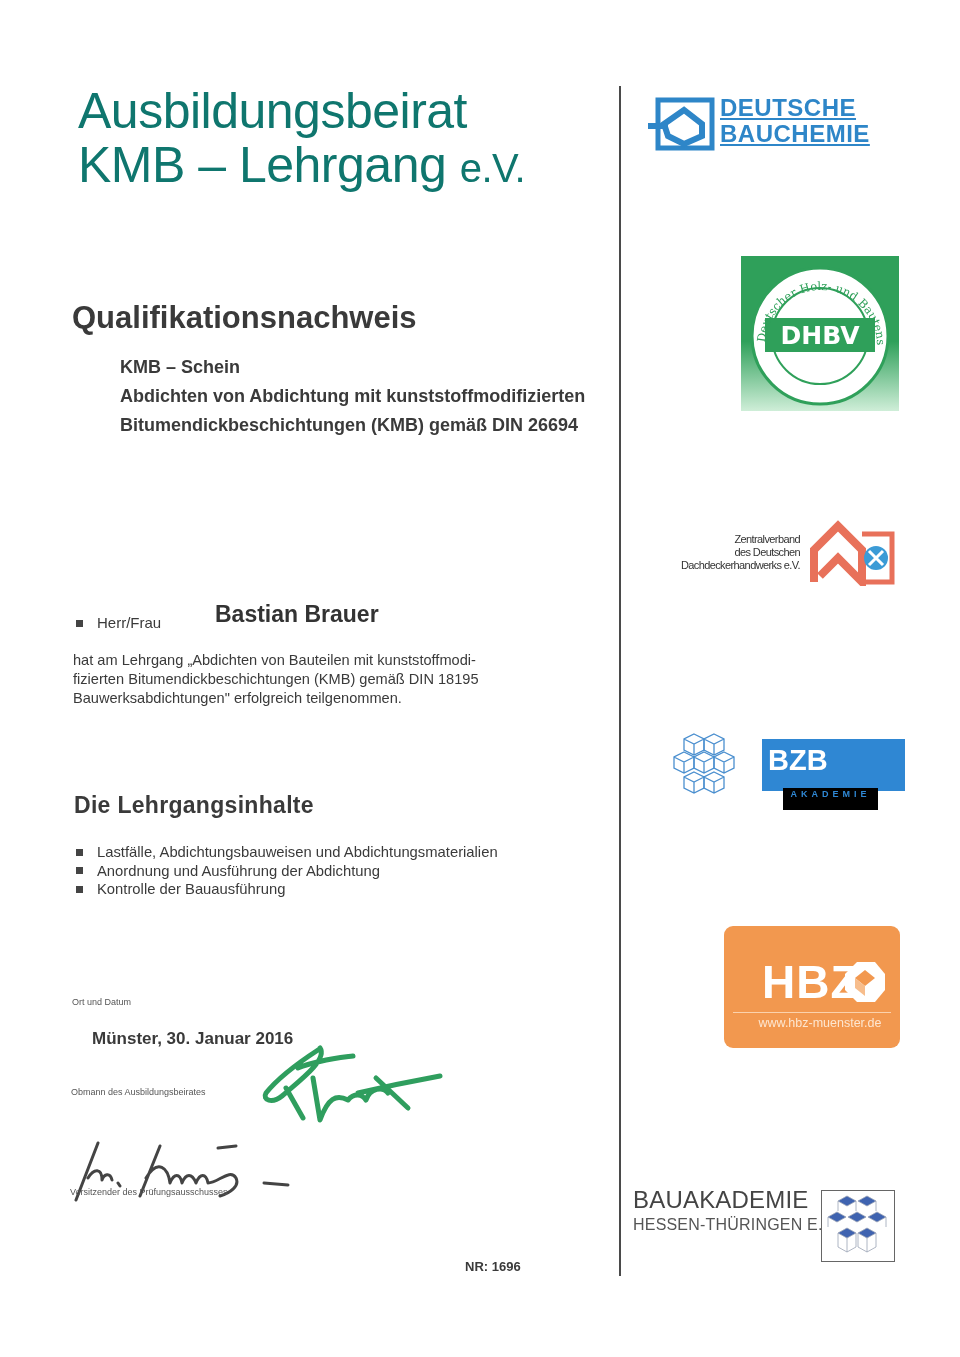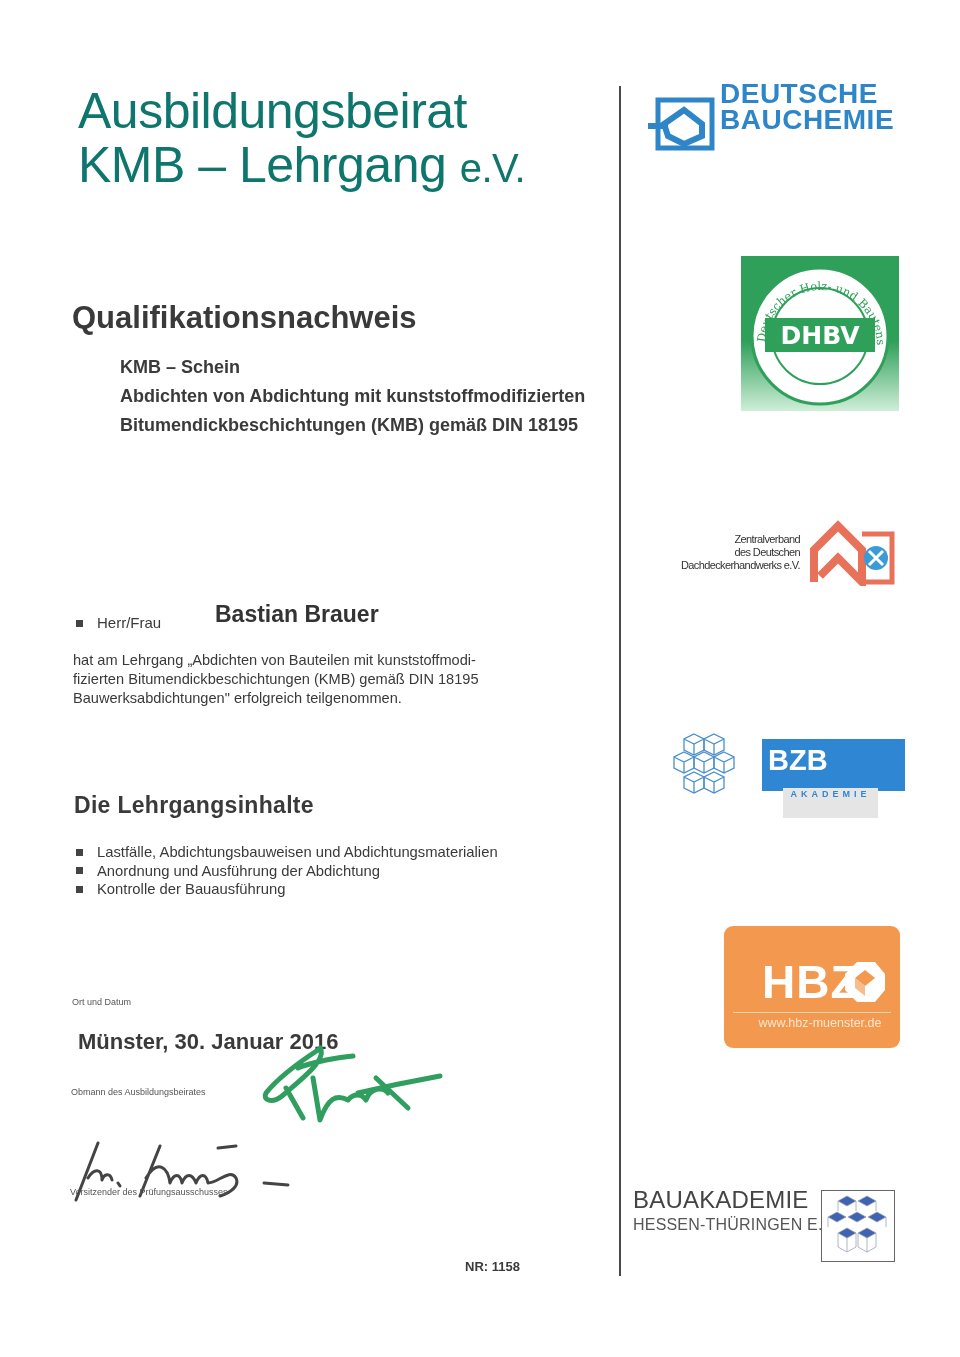--- a/index.html
+++ b/index.html
@@ -10,28 +10,28 @@
   .divider { left: 619px; top: 86px; width: 2px; height: 1190px; background: #4a4a4a; }
   .h-qual { left: 72px; top: 300px; font-size: 31px; font-weight: bold; color: #3a3a3a; }
   .sub { left: 72px; font-size: 18px; font-weight: bold; color: #3a3a3a; margin-left: 48px; }
   .bullet { display: inline-block; width: 7px; height: 7px; background: #444; margin-right: 14px; vertical-align: middle; position: relative; top: -1px; }
   .salut { left: 76px; top: 614px; font-size: 15px; color: #3a3a3a; }
   .name { left: 215px; top: 601px; font-size: 23px; font-weight: bold; color: #333; }
   .para { left: 73px; top: 651px; font-size: 14.6px; line-height: 19px; color: #3a3a3a; width: 520px; }
   .h-inhalte { left: 74px; top: 792px; font-size: 23px; font-weight: bold; color: #3a3a3a; letter-spacing: 0.3px; }
   .list { left: 76px; top: 843px; margin: 0; padding: 0; list-style: none; font-size: 14.8px; line-height: 18.5px; color: #3a3a3a; }
   .tiny { font-size: 9px; color: #555; }
-  .date { left: 78px; top: 1029px; font-size: 22px; font-weight: bold; color: #3a3a3a; }
+  .date { left: 92px; top: 1029px; font-size: 17px; font-weight: bold; color: #3a3a3a; }
   .nr { left: 465px; top: 1259px; font-size: 13px; font-weight: bold; color: #3a3a3a; }
-  .logo-db-text { left: 720px; top: 81px; font-size: 28px; font-weight: bold; color: #2e86c8; line-height: 26px; letter-spacing: 0.5px; }
+  .logo-db-text { left: 720px; top: 95px; font-size: 24px; font-weight: bold; color: #2e86c8; line-height: 26px; letter-spacing: 0.5px; text-decoration: underline; }
   .dhbv { left: 741px; top: 256px; width: 158px; height: 155px; background: linear-gradient(#2fa05a 0%, #2fa05a 55%, #cfeed8 100%); }
   .zvdd-text { left: 650px; top: 533px; width: 150px; text-align: right; font-size: 11px; line-height: 13px; color: #333; letter-spacing: -0.6px; }
   .bzb-box { left: 762px; top: 739px; width: 143px; height: 52px; background: #2f87d3; }
   .bzb-text { left: 768px; top: 744px; font-size: 29px; font-weight: bold; color: #fff; }
-  .bzb-sub { left: 783px; top: 788px; width: 95px; height: 30px; background: #e5e5e5; font-size: 9px; font-weight: bold; color: #2f87d3; text-align: center; letter-spacing: 4px; line-height: 13px; }
+  .bzb-sub { left: 783px; top: 788px; width: 95px; height: 22px; background: #000000; font-size: 9px; font-weight: bold; color: #2f87d3; text-align: center; letter-spacing: 4px; line-height: 13px; }
   .hbz { left: 724px; top: 926px; width: 176px; height: 122px; background: #f2984f; border-radius: 9px; }
   .hbz-text { left: 738px; top: 955px; font-size: 46px; font-weight: bold; color: #fff; letter-spacing: 1px; margin-left: 24px; }
   .hbz-line { left: 733px; top: 1012px; width: 158px; height: 1px; background: #fbd2ad; }
   .hbz-url { left: 724px; top: 1016px; width: 192px; text-align: center; font-size: 12.5px; color: #fde6d0; }
   .ba-title { left: 633px; top: 1186px; font-size: 24px; color: #444; letter-spacing: 0.2px; }
   .ba-sub { left: 633px; top: 1216px; font-size: 16px; color: #555; letter-spacing: 0.2px; }
   .ba-box { left: 821px; top: 1190px; width: 72px; height: 70px; border: 1px solid #666; background: #fff; }
 </style>
 </head>
 <body>
@@ -39,21 +39,21 @@
 <div class="abs org-title">
   <div>Ausbildungsbeirat</div>
   <div><span>KMB – Lehrgang</span> <span class="ev">e.V.</span></div>
 </div>
 
 <div class="abs divider"></div>
 
 <div class="abs h-qual">Qualifikationsnachweis</div>
 <div class="abs sub" style="top:357px;">KMB – Schein</div>
 <div class="abs sub" style="top:386px;">Abdichten von Abdichtung mit kunststoffmodifizierten</div>
-<div class="abs sub" style="top:415px;">Bitumendickbeschichtungen (KMB) gemäß DIN 18195</div>
+<div class="abs sub" style="top:415px;">Bitumendickbeschichtungen (KMB) gemäß DIN 26694</div>
 
 <div class="abs salut"><span class="bullet"></span><span>Herr/Frau</span></div>
 <div class="abs name">Bastian Brauer</div>
 
 <div class="abs para">
   <div>hat am Lehrgang „Abdichten von Bauteilen mit kunststoffmodi-</div>
   <div>fizierten Bitumendickbeschichtungen (KMB) gemäß DIN 18195</div>
   <div>Bauwerksabdichtungen" erfolgreich teilgenommen.</div>
 </div>
 
@@ -70,21 +70,21 @@
 
 <svg class="abs" style="left:258px; top:1038px;" width="190" height="90" viewBox="0 0 190 90">
   <path d="M60 12 C 40 25, 20 40, 8 55 C 4 62, 14 66, 24 58 C 40 44, 70 22, 62 10 M28 50 L 45 80 M40 30 C 60 22, 80 20, 95 18 M55 40 L 62 82 C 70 60, 78 56, 90 62 C 96 55, 104 56, 108 62 C 112 50, 125 48, 130 55 M118 40 L 150 70 M100 55 C 130 48, 160 42, 182 38" stroke="#2f9e5e" stroke-width="5" fill="none" stroke-linecap="round" stroke-linejoin="round"></path>
 </svg>
 
 <svg class="abs" style="left:68px; top:1138px;" width="230" height="70" viewBox="0 0 230 70">
   <path d="M30 5 L 8 62 M20 40 C 26 30, 34 30, 34 42 C 36 36, 42 34, 44 42 M50 45 L 52 48 M92 8 L 72 58 M78 40 C 90 20, 100 30, 102 45 C 106 35, 112 35, 114 45 C 118 35, 124 35, 128 45 C 132 35, 138 35, 140 45 C 150 45, 162 30, 168 40 C 172 48, 162 55, 152 58 M150 10 L 168 8 M196 45 L 220 47" stroke="#444" stroke-width="3" fill="none" stroke-linecap="round" stroke-linejoin="round"></path>
 </svg>
 <div class="abs tiny" style="left:70px; top:1187px;">Vorsitzender des Prüfungsausschusses</div>
 
-<div class="abs nr">NR: 1158</div>
+<div class="abs nr">NR: 1696</div>
 
 <svg class="abs" style="left:646px; top:96px;" width="70" height="56" viewBox="0 0 70 56">
   <rect x="12" y="4" width="54" height="48" fill="none" stroke="#2e86c8" stroke-width="5"></rect>
   <path d="M2 30 L 22 30 M18 28 L 38 14 L 56 28 L 56 40 L 38 48 L 22 40 Z" fill="none" stroke="#2e86c8" stroke-width="6" stroke-linejoin="miter"></path>
 </svg>
 <div class="abs logo-db-text">
   <div>DEUTSCHE</div>
   <div>BAUCHEMIE</div>
 </div>
 

